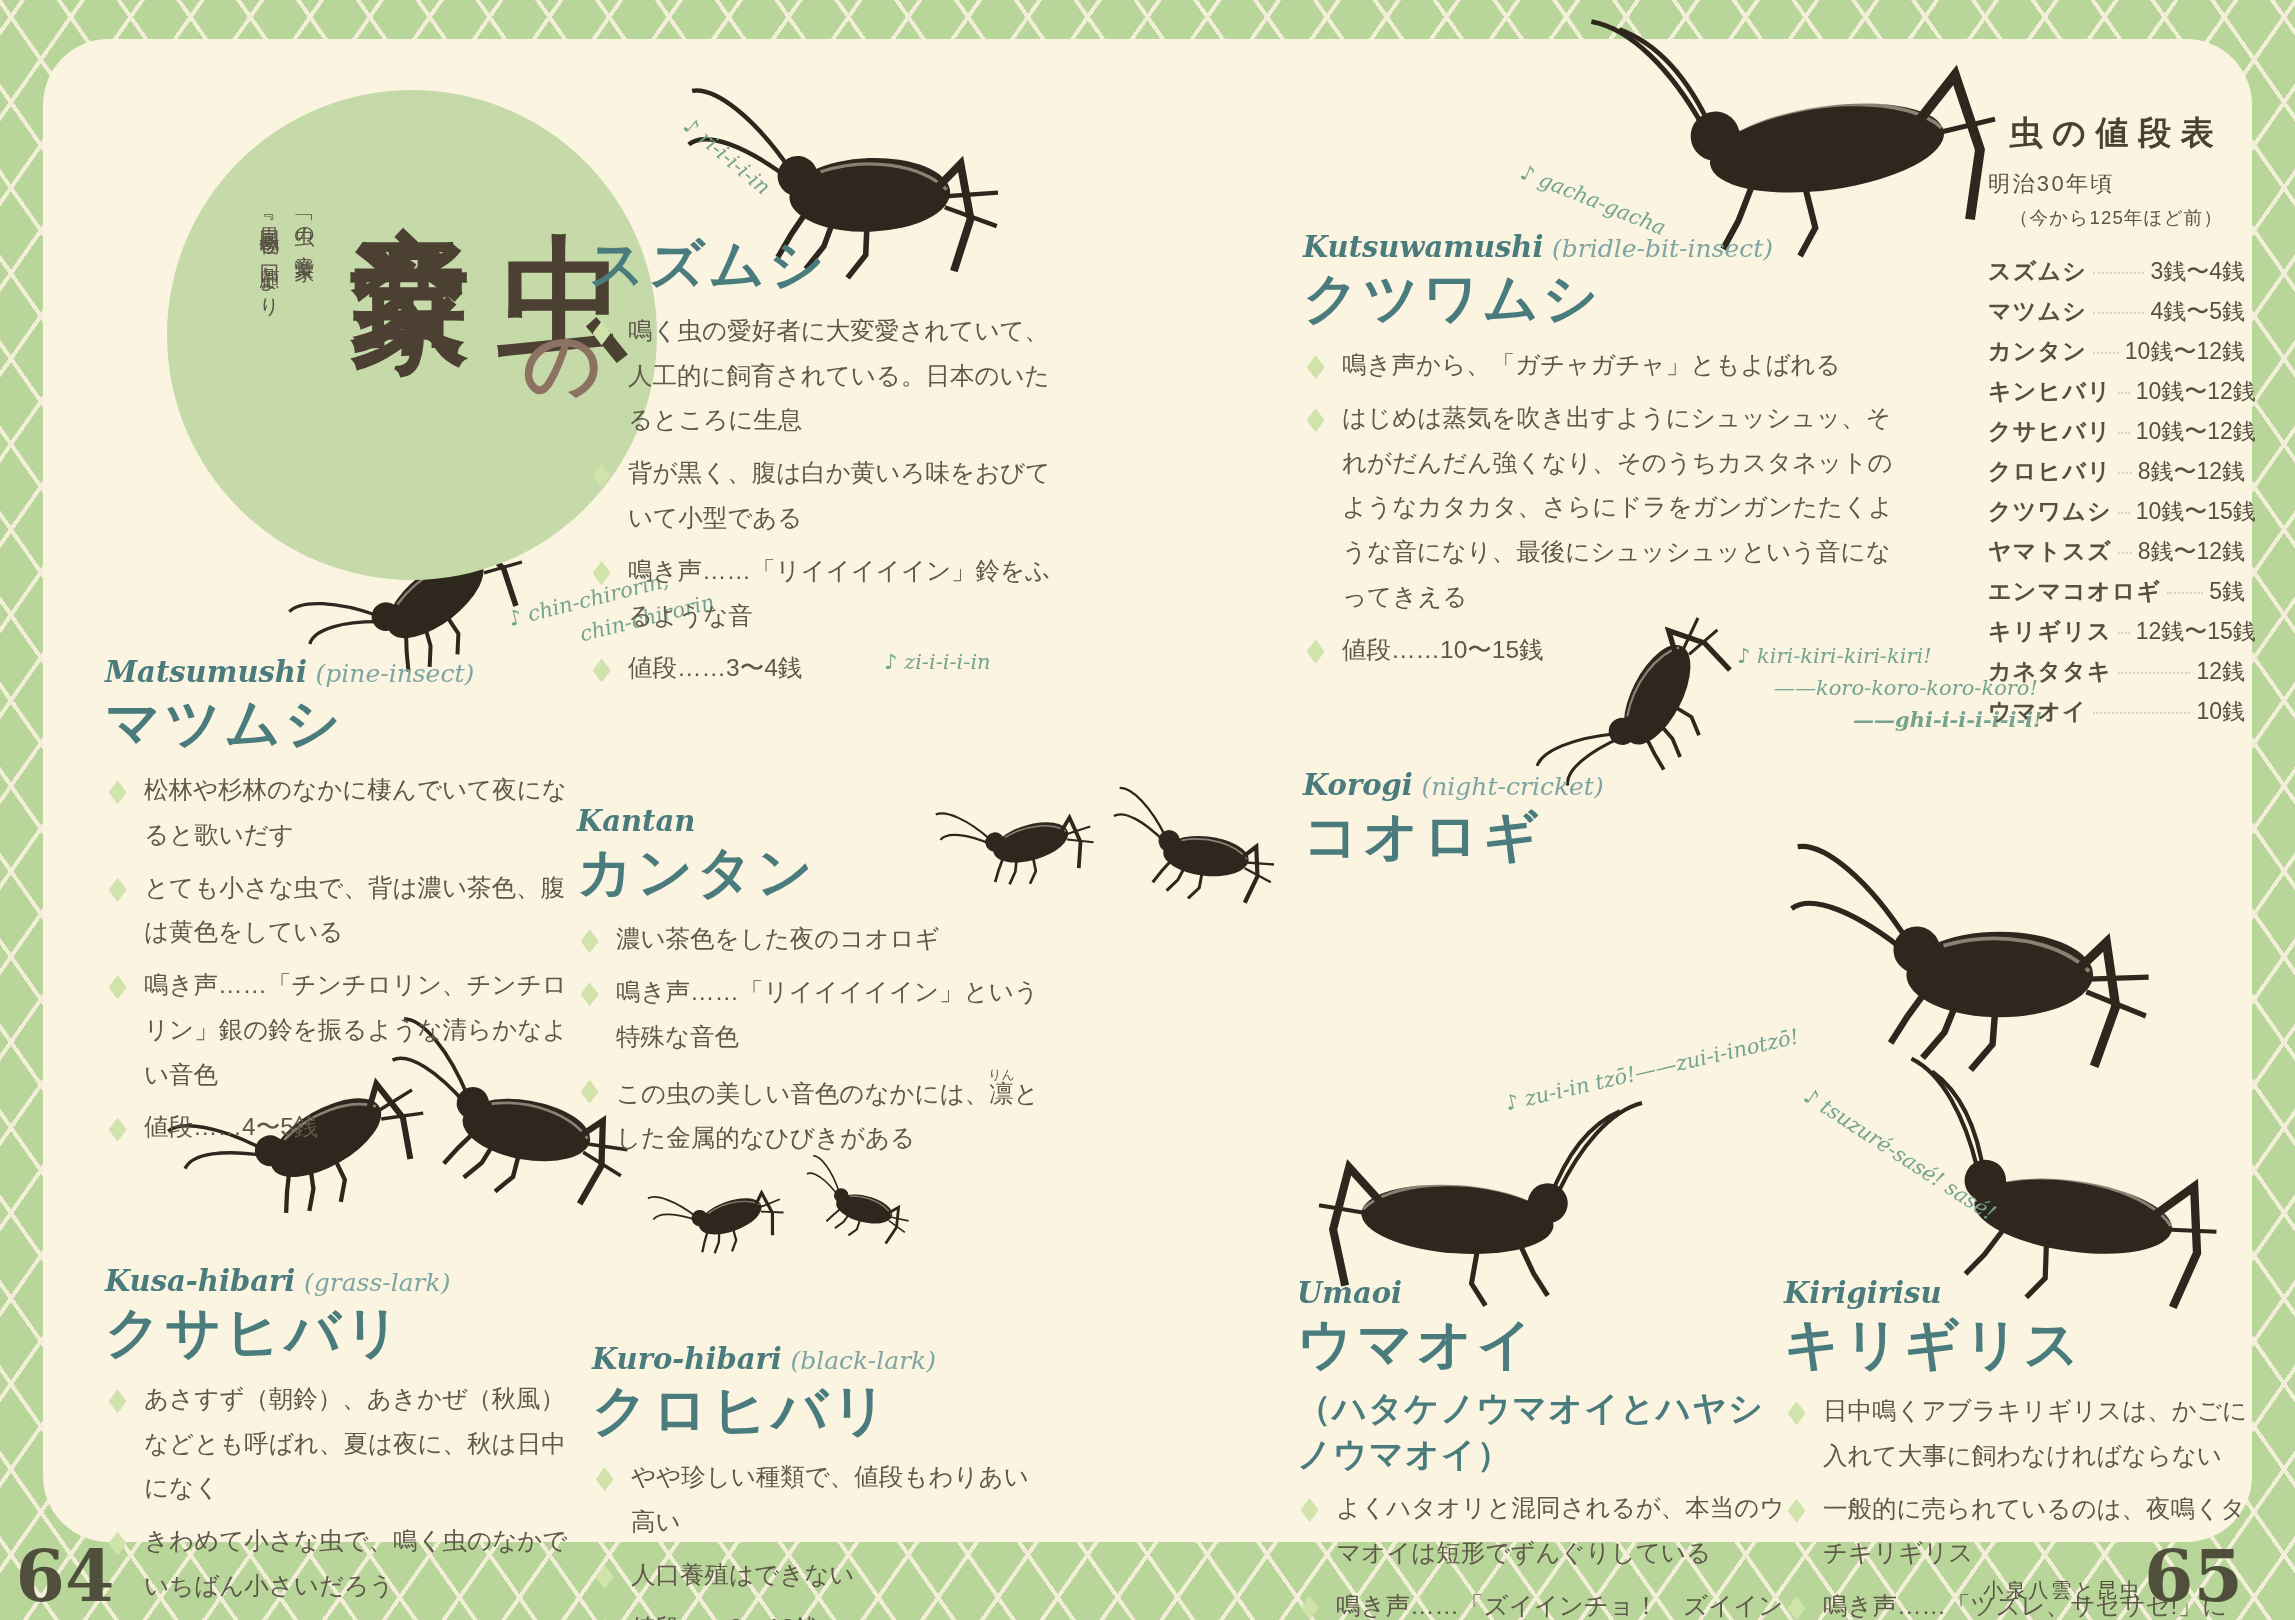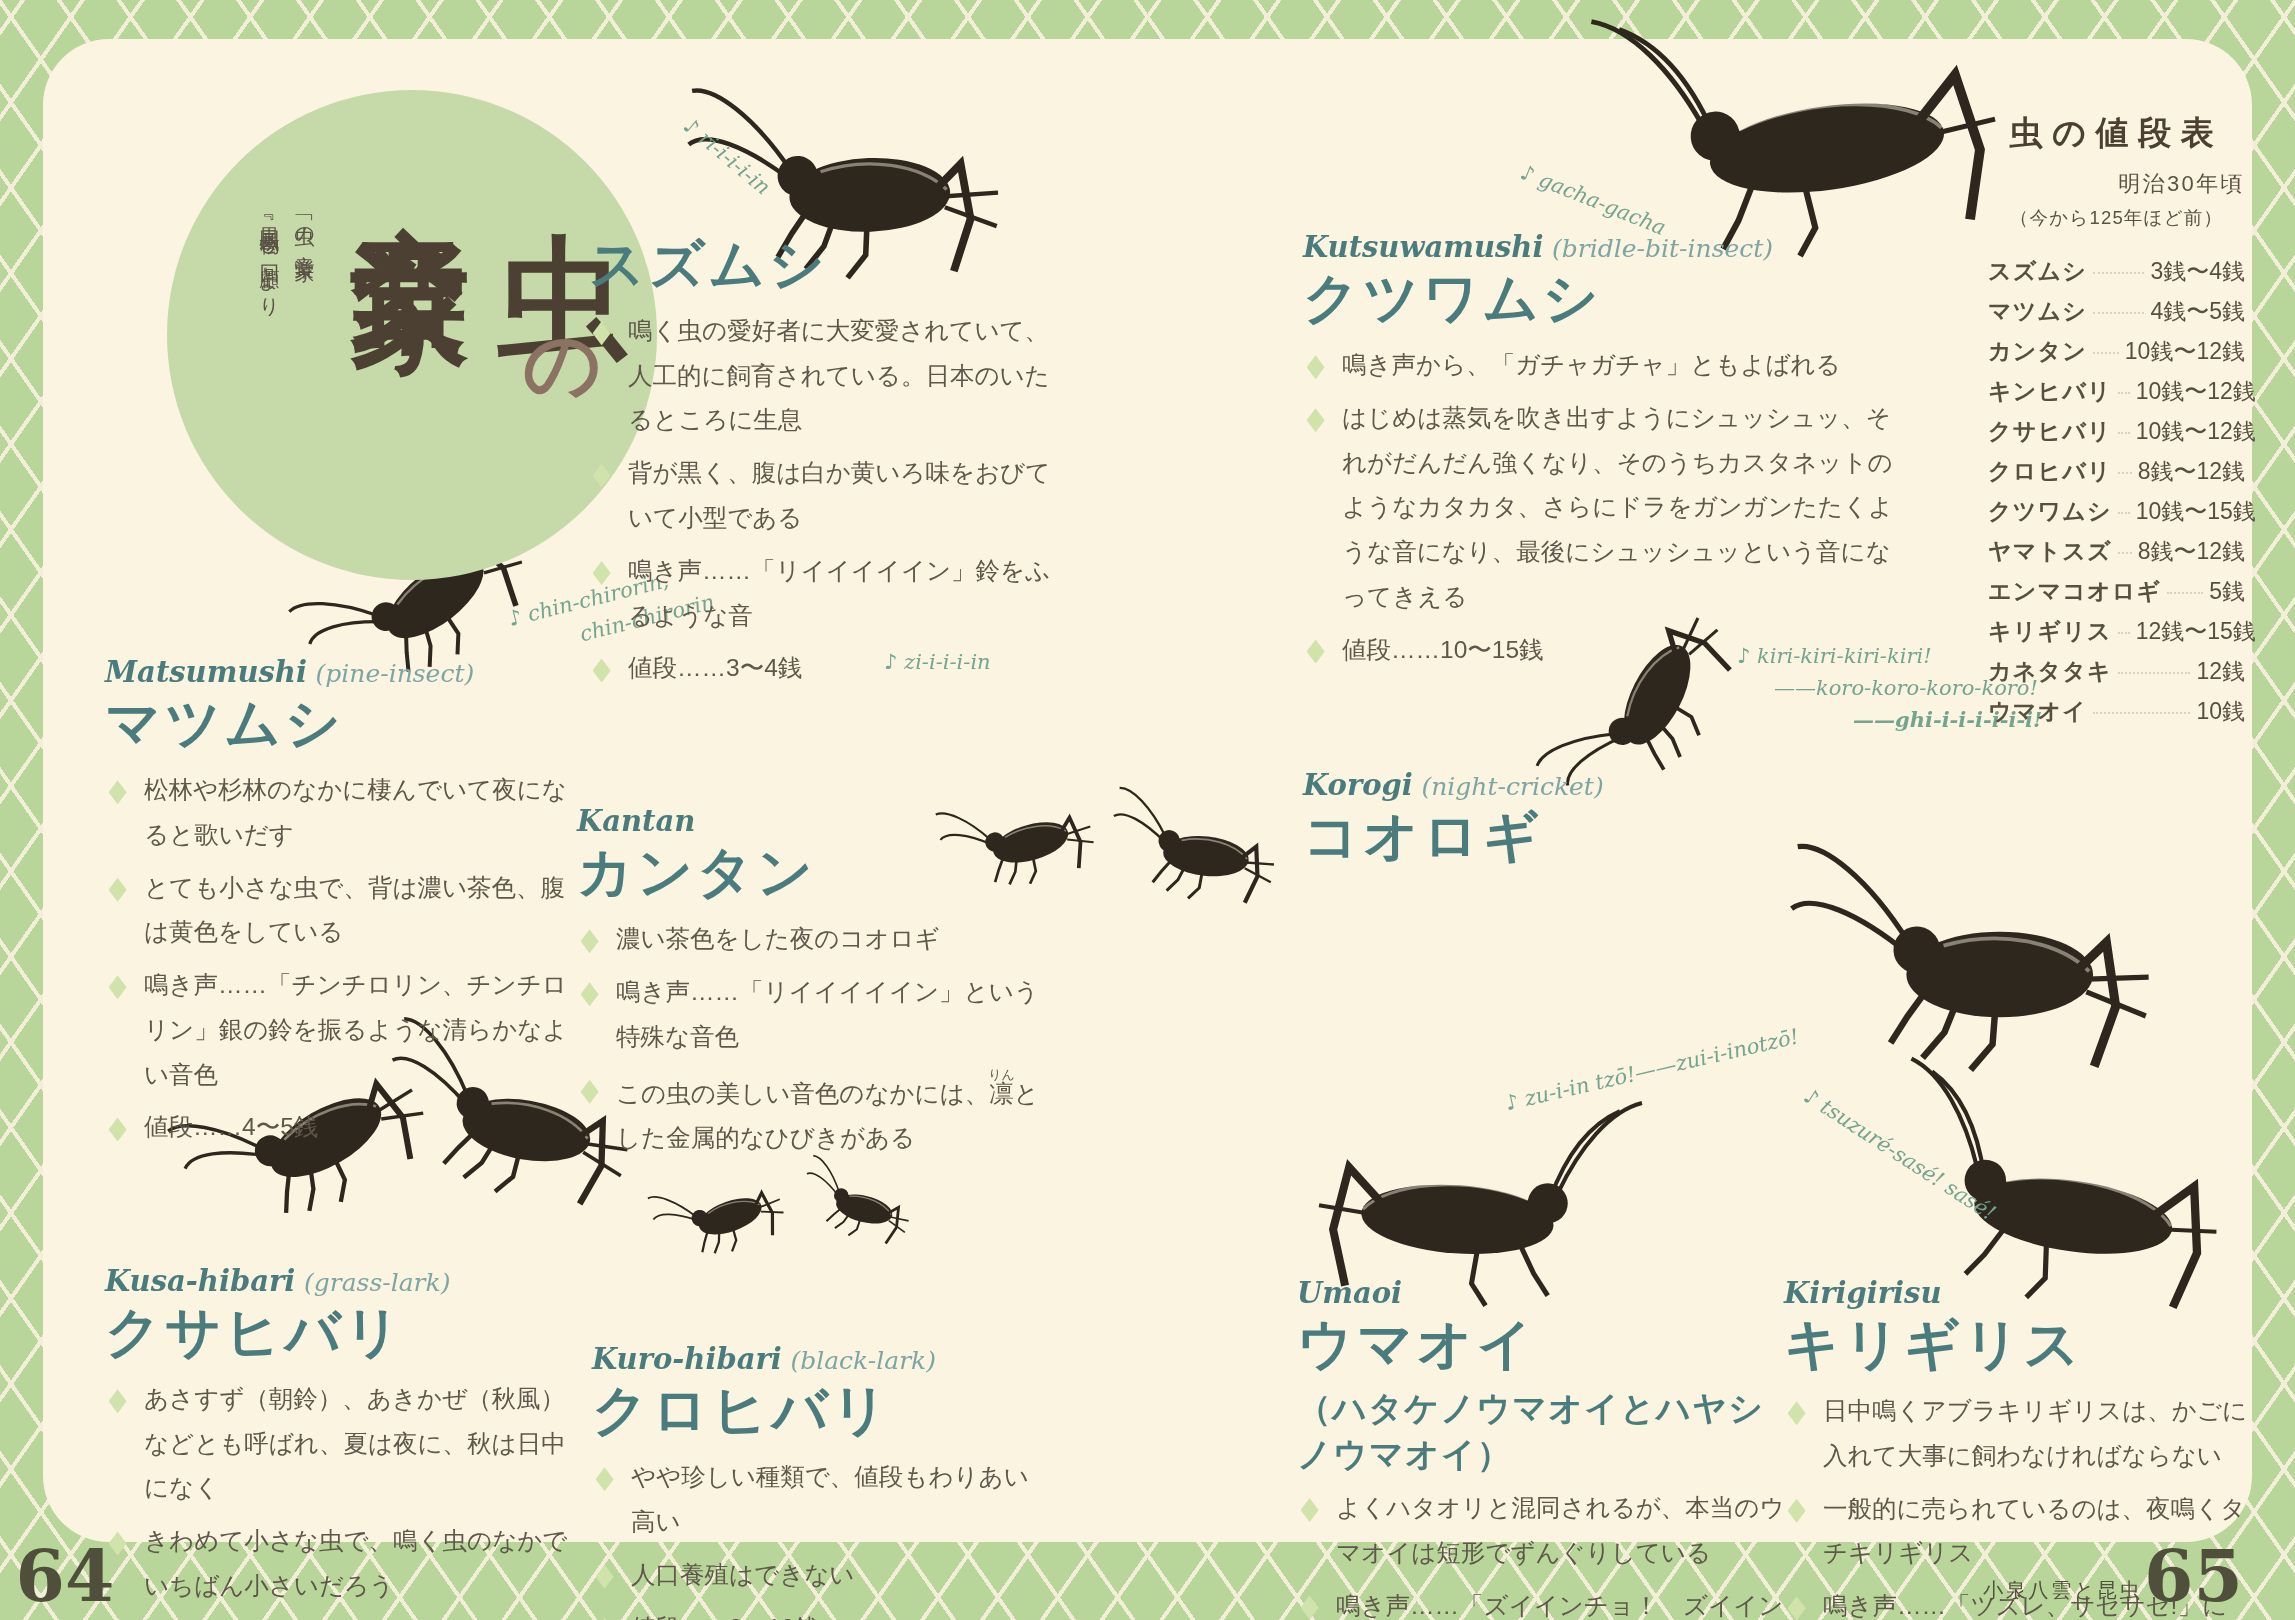--- a/index.html
+++ b/index.html
@@ -75,21 +75,21 @@
   #snd-kantan{left:884px;top:647px;}
   #snd-korogi{left:1737px;top:641px;}
   #snd-korogi .ind1{margin-left:37px;}
   #snd-korogi .ind2{margin-left:116px;font-weight:bold;}
   #snd-umaoi{left:1502px;top:1089px;transform:rotate(-13deg);transform-origin:left top;}
   #snd-kirigirisu{left:1814px;top:1081px;transform:rotate(33deg);transform-origin:left top;}
 
   
   #price-table{position:absolute;left:1988px;top:111px;width:257px;color:var(--ink);}
   .pt-title{font-size:33px;font-weight:bold;letter-spacing:9.6px;text-align:center;margin:0;}
-  .pt-era{font-size:22px;text-align:right;margin-top:13px;color:#5a5245;letter-spacing:2.4px;}
+  .pt-era{font-size:22px;text-align:left;margin-top:13px;color:#5a5245;letter-spacing:2.4px;}
   .pt-era2{font-size:18.5px;text-align:center;margin-top:6px;color:#5a5245;letter-spacing:1.2px;}
   .pt-rows{margin-top:26px;}
   .price-row{display:flex;align-items:baseline;font-size:23px;margin-bottom:9px;color:#57503f;}
   .p-name{font-weight:bold;letter-spacing:1.2px;white-space:nowrap;}
   .p-dots{flex:1;border-bottom:2.4px dotted #d8d2ba;margin:0 6px;position:relative;top:-5.4px;min-width:12px;}
   .p-price{white-space:nowrap;}
 
   
   .insect{position:absolute;}
   .ink{stroke:#2e271d;fill:none;}

